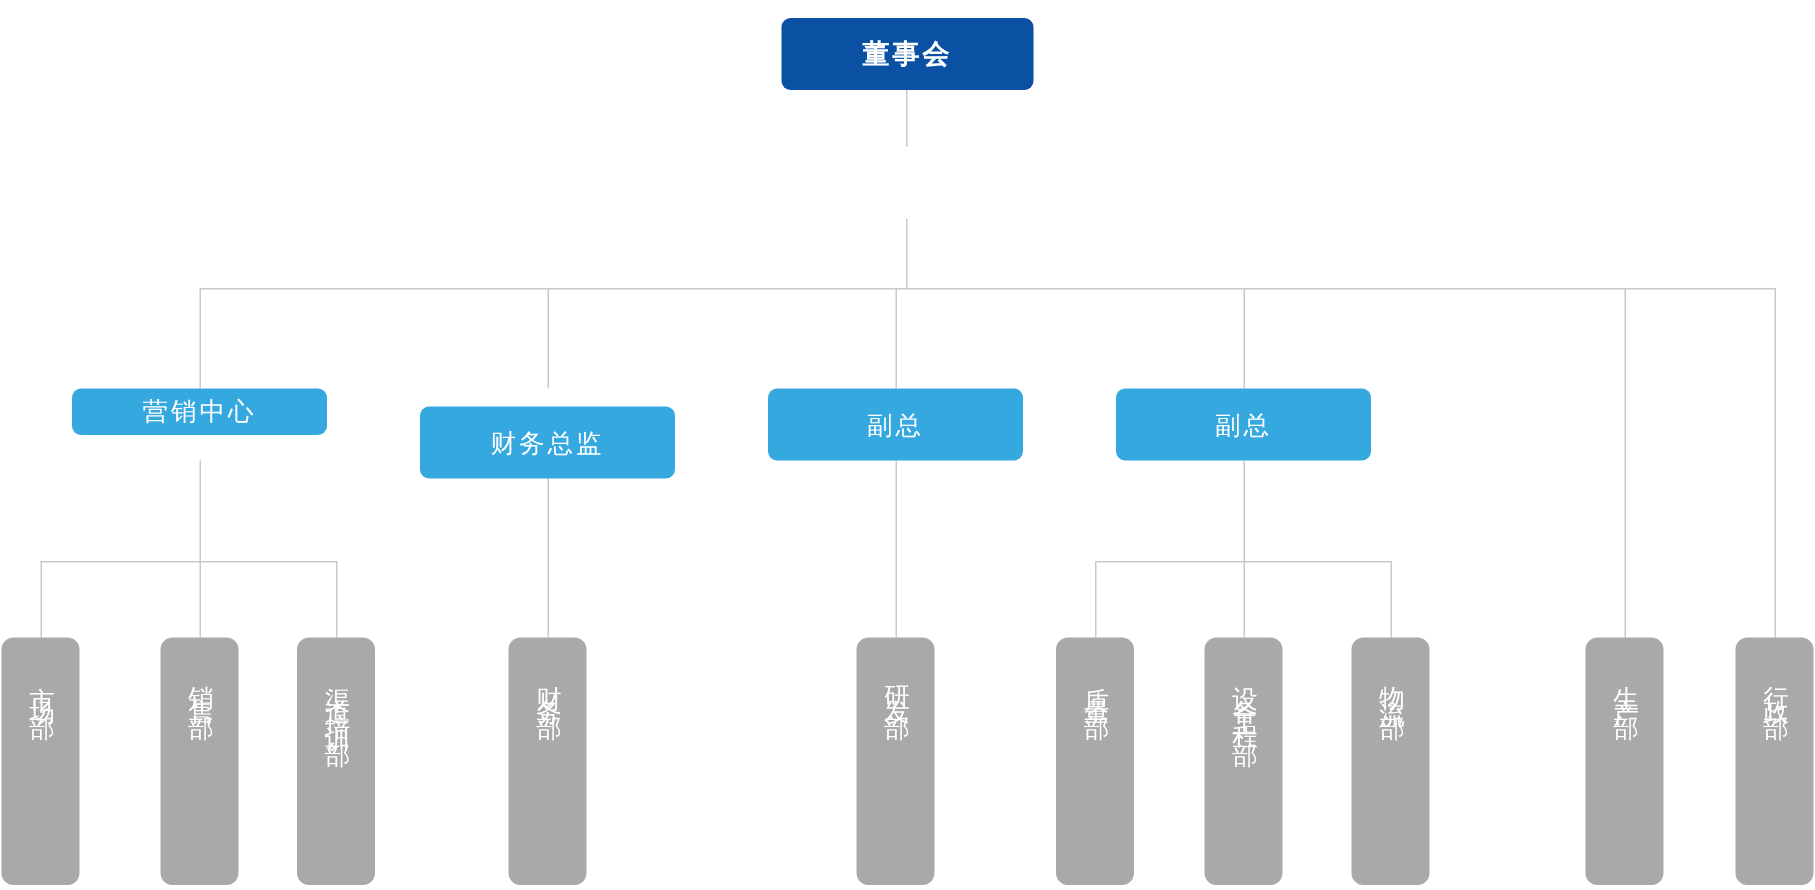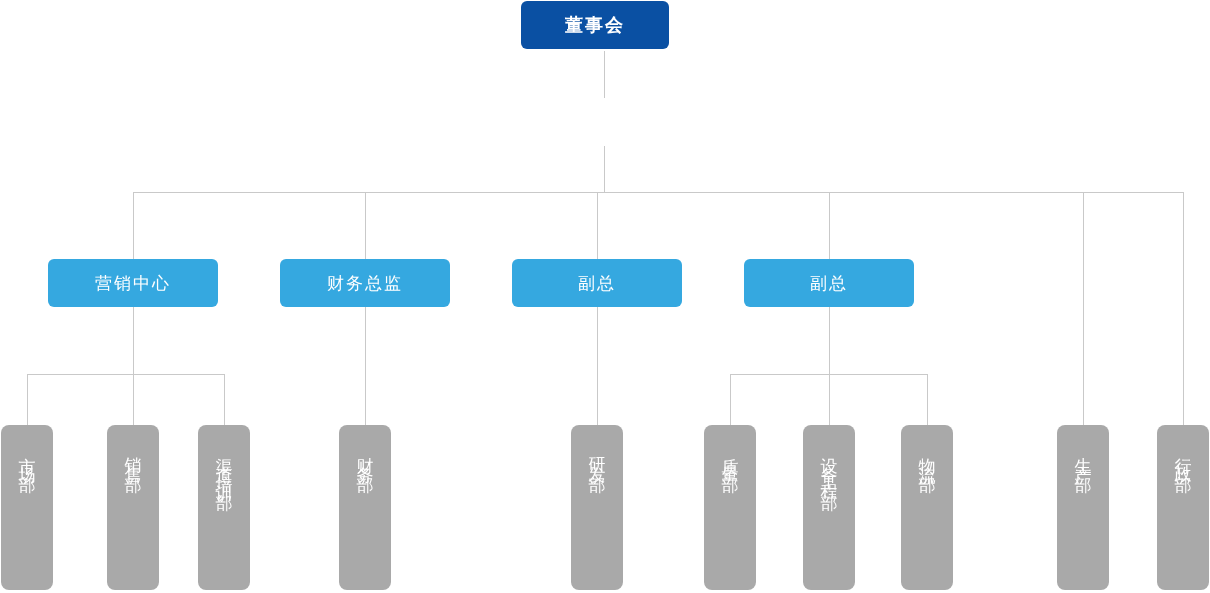--- a/index.html
+++ b/index.html
@@ -78,26 +78,26 @@
   <div class="line" style="left:133px; top:374px; width:1px;   height:51px;"></div>
   <div class="line" style="left:224px; top:374px; width:1px;   height:51px;"></div>
   <div class="line" style="left:365px; top:307px; width:1px;   height:118px;"></div>
   <div class="line" style="left:597px; top:307px; width:1px;   height:118px;"></div>
   <div class="line" style="left:829px; top:307px; width:1px;   height:67px;"></div>
   <div class="line" style="left:730px; top:374px; width:197px; height:1px;"></div>
   <div class="line" style="left:730px; top:374px; width:1px;   height:51px;"></div>
   <div class="line" style="left:829px; top:374px; width:1px;   height:51px;"></div>
   <div class="line" style="left:927px; top:374px; width:1px;   height:51px;"></div>
 
-  <div class="node lvl1" style="left:521px; top:1px; width:148px; height:48px;">董事会</div>
+  <div class="node lvl1" style="left:521px; top:12px; width:168px; height:48px;">董事会</div>
 
 
-  <div class="node lvl2" style="left:48px; top:259px; width:170px; height:48px;">营销中心</div>
+  <div class="node lvl2" style="left:48px; top:259px; width:170px; height:31px;">营销中心</div>
 
-  <div class="node lvl2" style="left:280px; top:259px; width:170px; height:48px;">财务总监</div>
+  <div class="node lvl2" style="left:280px; top:271px; width:170px; height:48px;">财务总监</div>
 
   <div class="node lvl2" style="left:512px; top:259px; width:170px; height:48px;">副总</div>
 
   <div class="node lvl2" style="left:744px; top:259px; width:170px; height:48px;">副总</div>
 
   <div class="node dept" style="left:1px; top:425px; width:52px; height:165px;">
     <span class="vtext">市场部</span>
   </div>
 
   <div class="node dept" style="left:107px; top:425px; width:52px; height:165px;">

